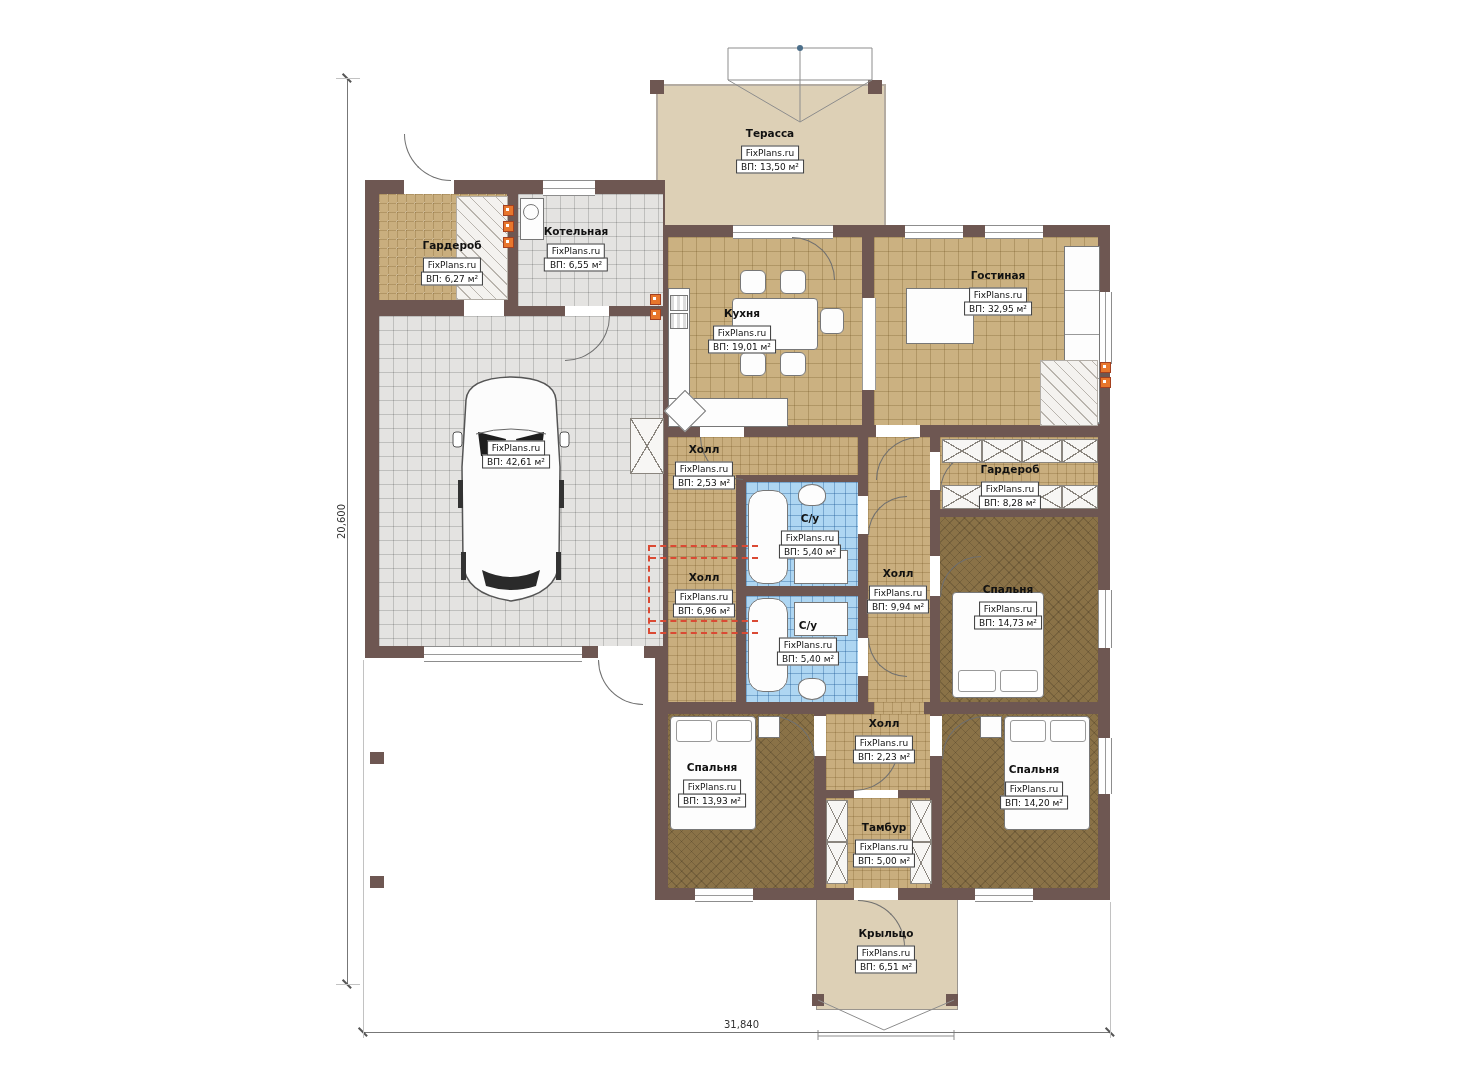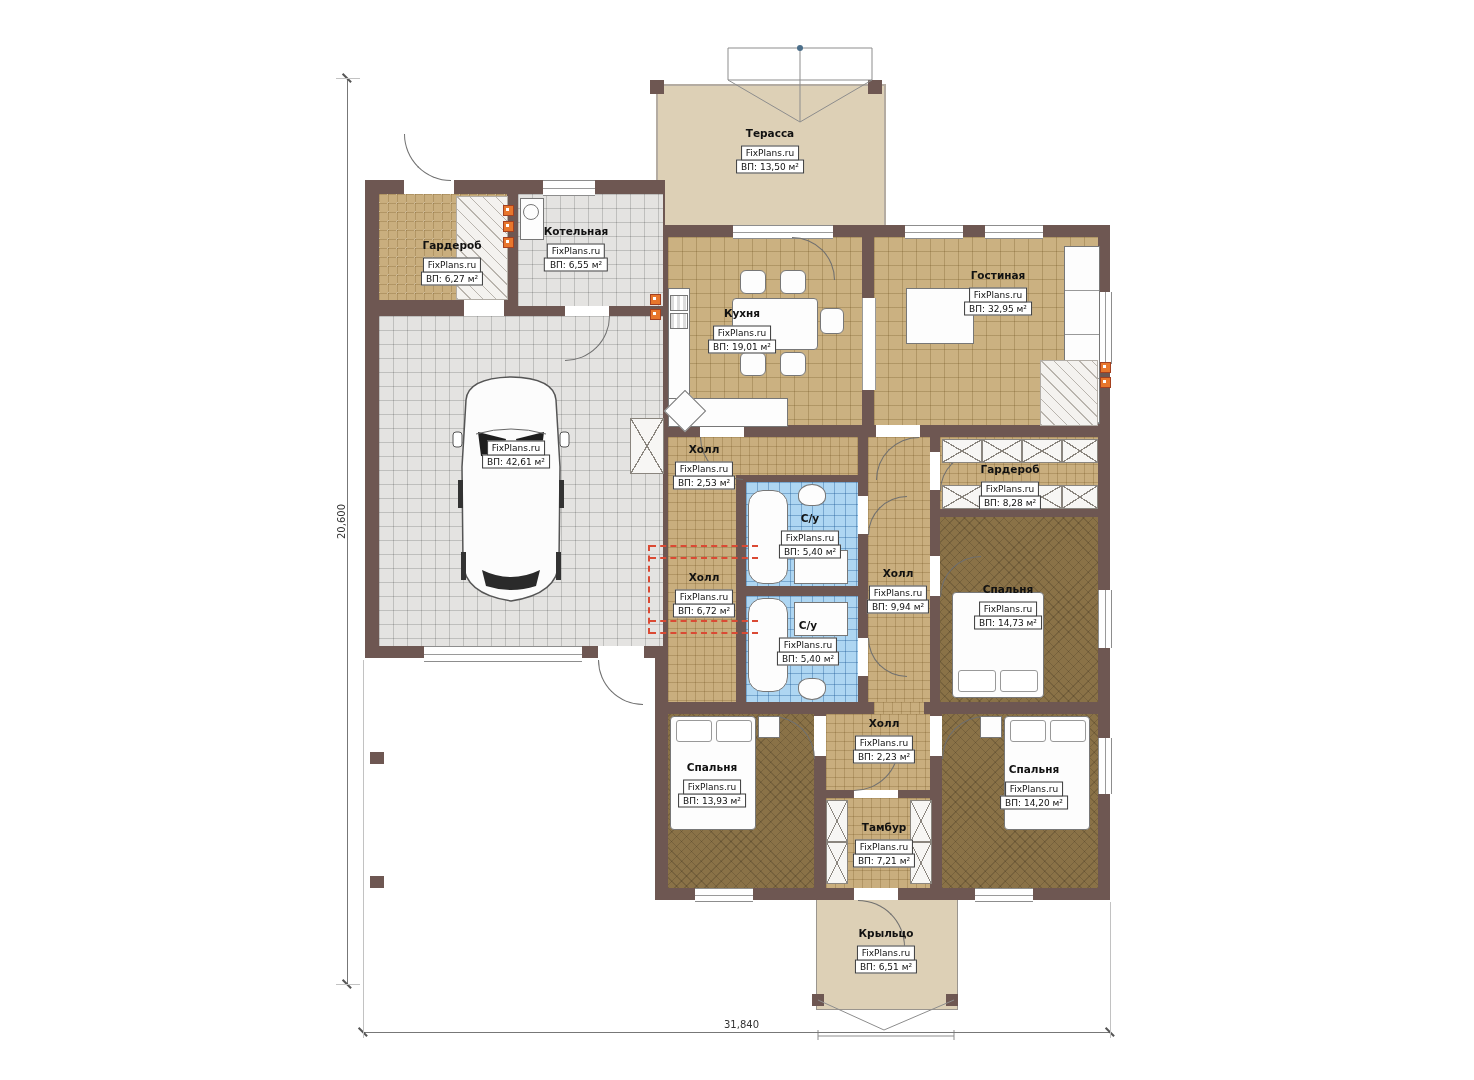--- a/index.html
+++ b/index.html
@@ -296,21 +296,21 @@
     <div class="rl-b second">ВП: 8,28 м²</div>
   </div>
   <div class="room-label" style="left:810px;top:535px;">
     <div class="rl-t">С/у</div>
     <div class="rl-b">FixPlans.ru</div>
     <div class="rl-b second">ВП: 5,40 м²</div>
   </div>
   <div class="room-label" style="left:704px;top:594px;">
     <div class="rl-t">Холл</div>
     <div class="rl-b">FixPlans.ru</div>
-    <div class="rl-b second">ВП: 6,72 м²</div>
+    <div class="rl-b second">ВП: 6,96 м²</div>
   </div>
   <div class="room-label" style="left:898px;top:590px;">
     <div class="rl-t">Холл</div>
     <div class="rl-b">FixPlans.ru</div>
     <div class="rl-b second">ВП: 9,94 м²</div>
   </div>
   <div class="room-label" style="left:1008px;top:606px;">
     <div class="rl-t">Спальня</div>
     <div class="rl-b">FixPlans.ru</div>
     <div class="rl-b second">ВП: 14,73 м²</div>
@@ -331,21 +331,21 @@
     <div class="rl-b second">ВП: 13,93 м²</div>
   </div>
   <div class="room-label" style="left:1034px;top:786px;">
     <div class="rl-t">Спальня</div>
     <div class="rl-b">FixPlans.ru</div>
     <div class="rl-b second">ВП: 14,20 м²</div>
   </div>
   <div class="room-label" style="left:884px;top:844px;">
     <div class="rl-t">Тамбур</div>
     <div class="rl-b">FixPlans.ru</div>
-    <div class="rl-b second">ВП: 7,21 м²</div>
+    <div class="rl-b second">ВП: 5,00 м²</div>
   </div>
   <div class="room-label" style="left:886px;top:950px;">
     <div class="rl-t">Крыльцо</div>
     <div class="rl-b">FixPlans.ru</div>
     <div class="rl-b second">ВП: 6,51 м²</div>
   </div>
 
   <div class="dimline" style="left:347px;top:78px;width:1px;height:906px;"></div>
   <div class="tick" style="left:341px;top:77px;"></div>
   <div class="tick" style="left:341px;top:983px;"></div>

